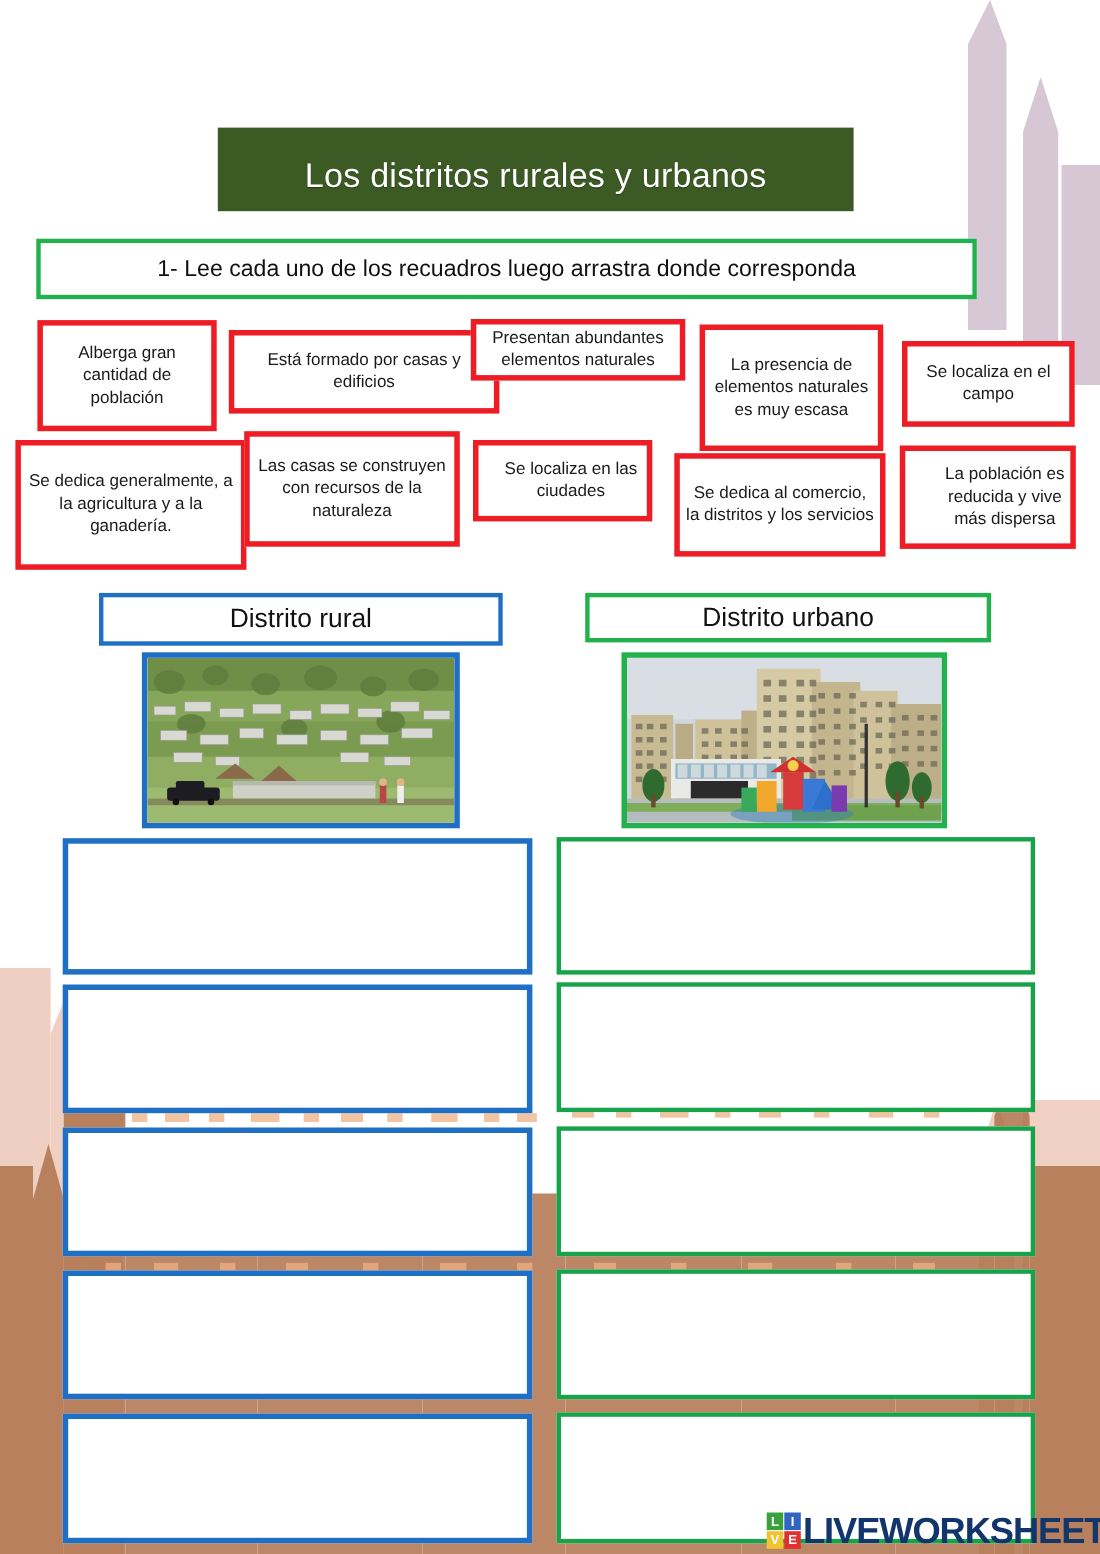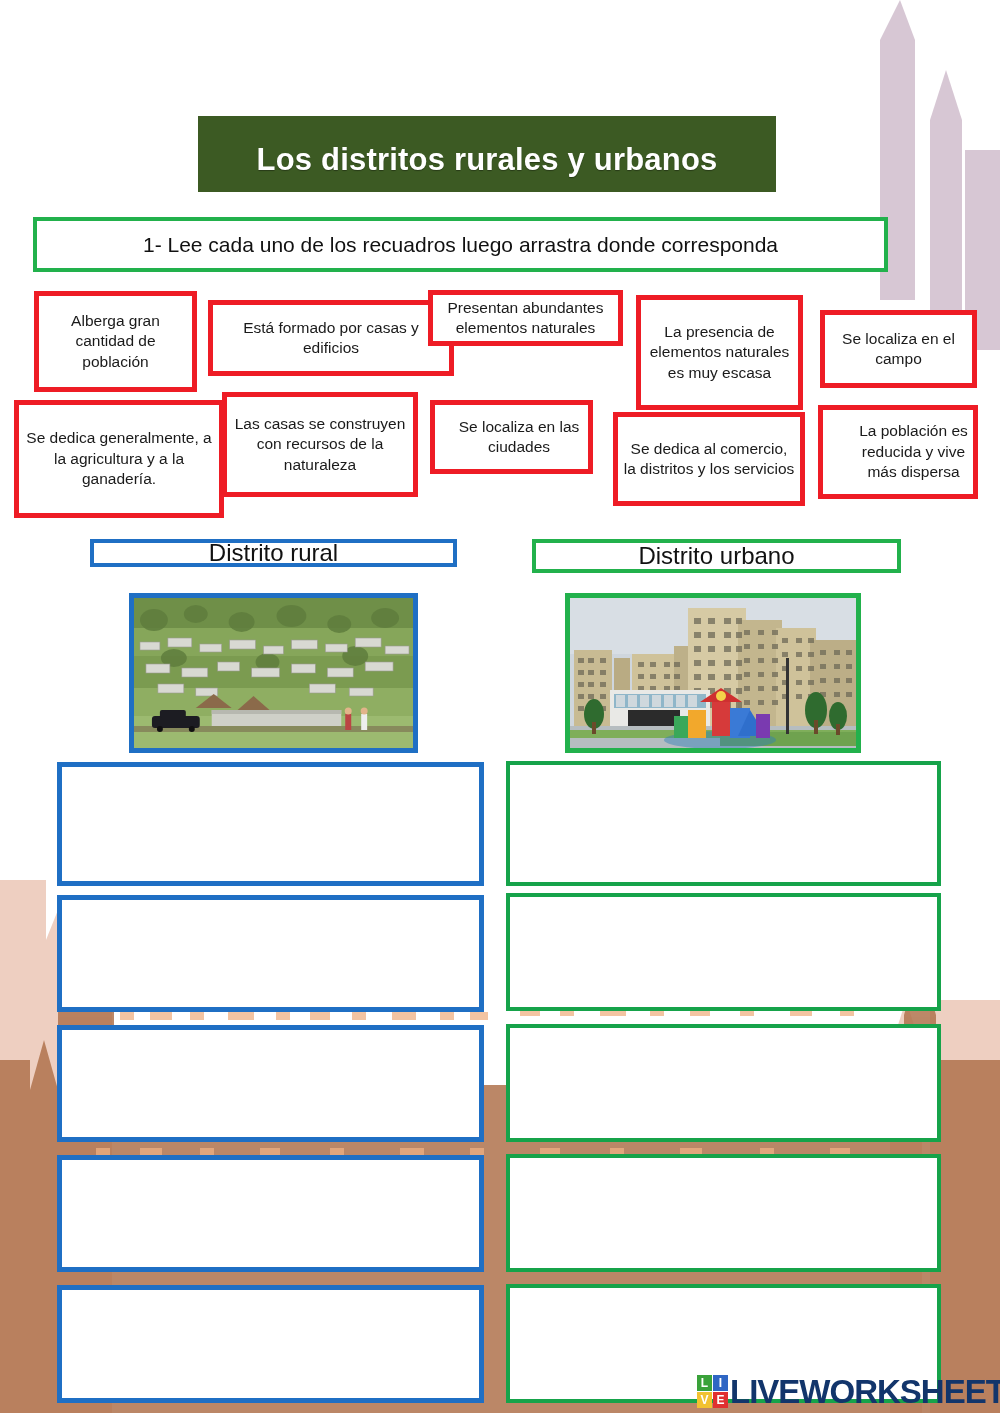--- a/index.html
+++ b/index.html
@@ -29,21 +29,21 @@
   }
   #bg svg{position:absolute;left:0;top:0;width:1000px;height:1413px;}
 
   
   .title-bar{
     position:absolute;left:198px;top:116px;width:578px;height:76px;
     background:#3c5a23;display:flex;align-items:center;justify-content:center;
     z-index:5;
   }
   .title-bar span{
-    color:#ffffff;font-size:31px;font-weight:bold;letter-spacing:.2px;
+    color:#ffffff;font-size:31px;font-weight:normal;letter-spacing:.2px;
     text-shadow:0 1px 1px rgba(0,0,0,.35);
     margin-top:12px;
   }
 
   
   .instruction{
     position:absolute;left:33px;top:217px;width:855px;height:55px;
     background:#ffffff;border:4px solid #22b14c;box-sizing:border-box;
     display:flex;align-items:center;justify-content:center;z-index:5;
   }
@@ -56,22 +56,22 @@
     text-align:center;z-index:6;padding:2px 5px;
   }
   .drag span{font-size:15.5px;color:#1a1a1a;line-height:1.32;display:block;}
 
   
   .cat-head{
     position:absolute;background:#ffffff;box-sizing:border-box;
     display:flex;align-items:center;justify-content:center;z-index:5;
   }
   .cat-head span{font-size:24px;color:#111;}
-  .cat-rural{left:90px;top:539px;width:367px;height:28px;border:4px solid #1f6fc4;}
-  .cat-urban{left:532px;top:539px;width:369px;height:34px;border:4px solid #22b14c;}
+  .cat-rural{left:90px;top:539px;width:367px;height:48px;border:4px solid #1f6fc4;}
+  .cat-urban{left:532px;top:539px;width:369px;height:45px;border:4px solid #22b14c;}
 
   
   .photo{position:absolute;box-sizing:border-box;overflow:hidden;z-index:5;}
   .photo-rural{left:129px;top:593px;width:289px;height:160px;border:5px solid #1f6fc4;}
   .photo-urban{left:565px;top:593px;width:296px;height:160px;border:5px solid #22b14c;}
   .photo svg{display:block;width:100%;height:100%;}
 
   
   .drop{
     position:absolute;background:#ffffff;box-sizing:border-box;z-index:5;

